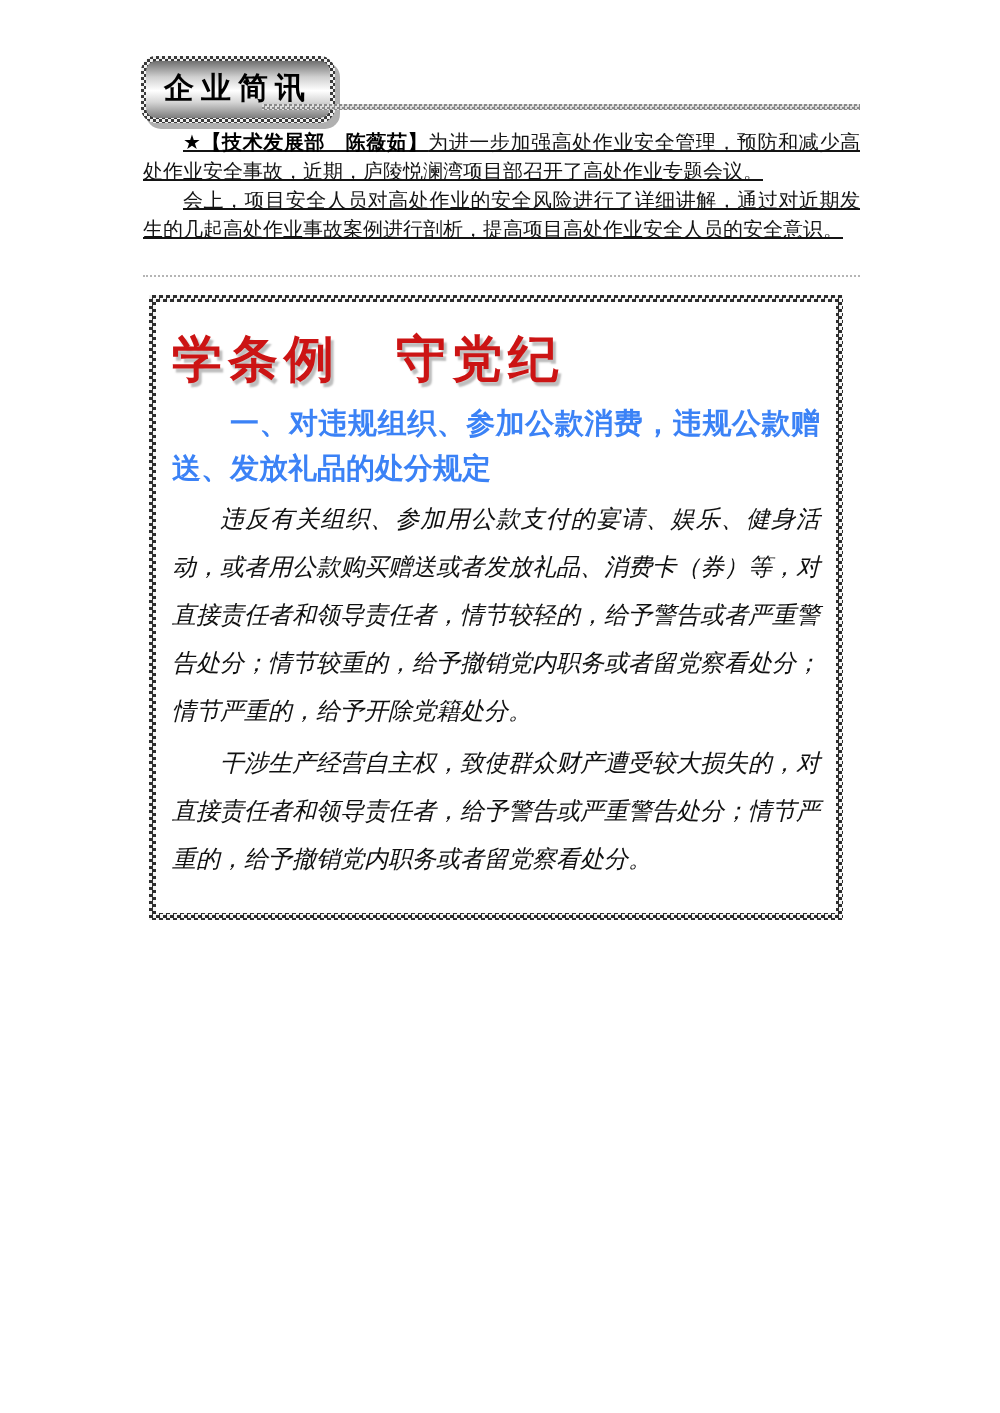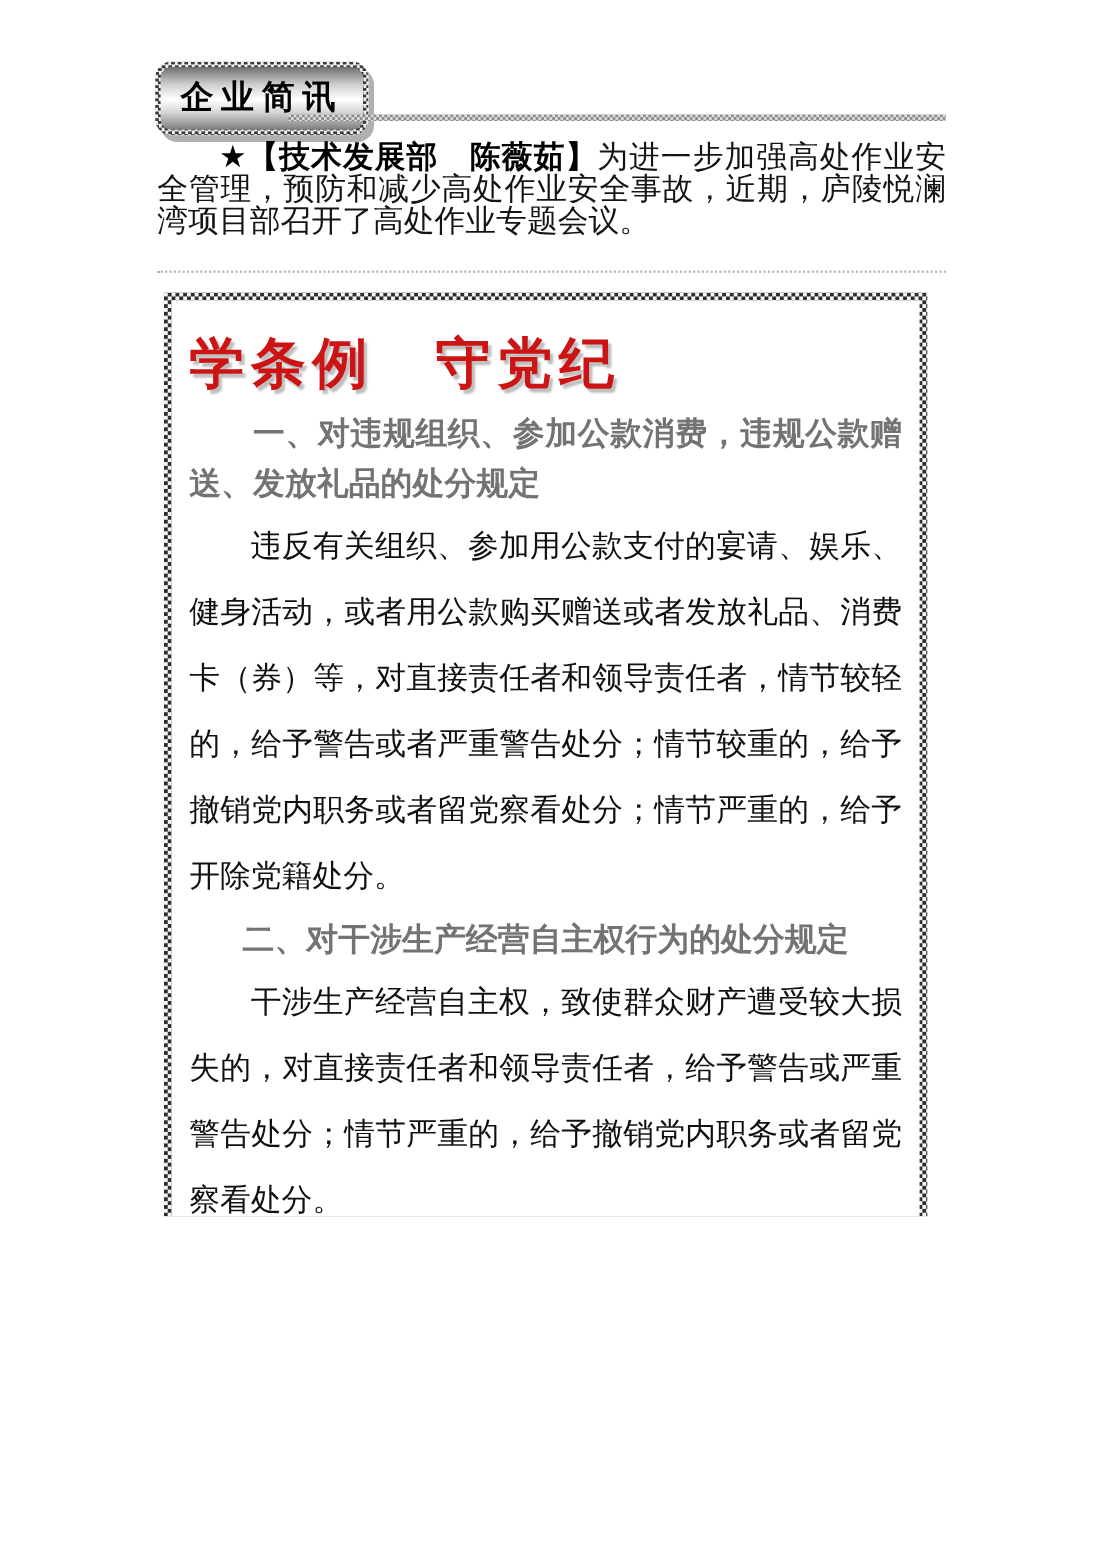--- a/index.html
+++ b/index.html
@@ -34,23 +34,24 @@
     width:598px;height:6px;
     background:repeating-conic-gradient(#8a8a8a 0% 25%, #dedede 0% 50%);
     background-size:5px 5px;
   }
 
   
   .content{
     position:absolute;left:143px;top:128px;width:717px;
   }
   .para{
-    margin:0;font-size:28px;line-height:29px;
+    margin:0;font-size:20px;line-height:29px;
     text-align:justify;text-indent:2em;
     color:#141414;
+    text-decoration:underline;
   }
   .para b{font-family:"DejaVu Sans", sans-serif;font-weight:bold;color:#000;}
   .article-2 .para{line-height:32px;}
   .dotted-divider{
     border:none;margin:31px 0 17px;
     border-top:2px dotted #b5b5b5;
     width:100%;
   }
 
   
@@ -65,30 +66,31 @@
     padding:8px 16px 30px;
   }
   .notice-title{
     margin:16px 0 8px;
     font-size:50px;font-weight:bold;letter-spacing:6px;
     color:#cc1414;
     text-shadow:3px 4px 2px #bdbdbd;
     font-family:"DejaVu Serif", serif;
   }
   .notice-heading{
-    margin:6px 0 0;color:#737373;
+    margin:6px 0 0;color:#3b82f6;
     font-family:"DejaVu Sans", sans-serif;
     font-weight:bold;font-size:29px;line-height:45px;
     text-indent:2em;text-align:justify;
   }
   .notice-heading.centered{text-indent:0;text-align:center;}
   .notice-body{
-    margin:4px 0 0;font-size:28px;line-height:60px;
+    margin:4px 0 0;font-size:24px;line-height:48px;
     text-align:justify;text-indent:2em;color:#101010;
     font-family:"DejaVu Serif", serif;
+    font-style:italic;
   }
 
   
   .page-number{
     position:absolute;left:0;top:1318px;width:1000px;
     text-align:center;font-size:24px;color:#000;
     font-family:"DejaVu Serif", serif;
   }
 </style>
 </head>
@@ -98,33 +100,33 @@
 
   <div class="badge-wrap">
     <div class="badge-inner">企业简讯</div>
   </div>
   <div class="header-line"></div>
 
   <div class="content">
 
     <div class="article-1">
       <p class="para"><b>★【技术发展部　陈薇茹】</b><span>为进一步加强高处作业安全管理，预防和减少高处作业安全事故，近期，庐陵悦澜湾项目部召开了高处作业专题会议。</span></p>
+      <p class="para">会上，项目安全人员对高处作业的安全风险进行了详细讲解，通过对近期发生的几起高处作业事故案例进行剖析，提高项目高处作业安全人员的安全意识。</p>
     </div>
 
     <hr class="dotted-divider">
 
 
     <div class="notice-box">
       <div class="notice-inner">
         <div class="notice-title">学条例　守党纪</div>
 
         <p class="notice-heading">一、对违规组织、参加公款消费，违规公款赠送、发放礼品的处分规定</p>
         <p class="notice-body">违反有关组织、参加用公款支付的宴请、娱乐、健身活动，或者用公款购买赠送或者发放礼品、消费卡（券）等，对直接责任者和领导责任者，情节较轻的，给予警告或者严重警告处分；情节较重的，给予撤销党内职务或者留党察看处分；情节严重的，给予开除党籍处分。</p>
 
-        <p class="notice-heading centered">二、对干涉生产经营自主权行为的处分规定</p>
         <p class="notice-body">干涉生产经营自主权，致使群众财产遭受较大损失的，对直接责任者和领导责任者，给予警告或严重警告处分；情节严重的，给予撤销党内职务或者留党察看处分。</p>
       </div>
     </div>
 
   </div>
 
   <div class="page-number">–8–</div>
 
 </div>
 

